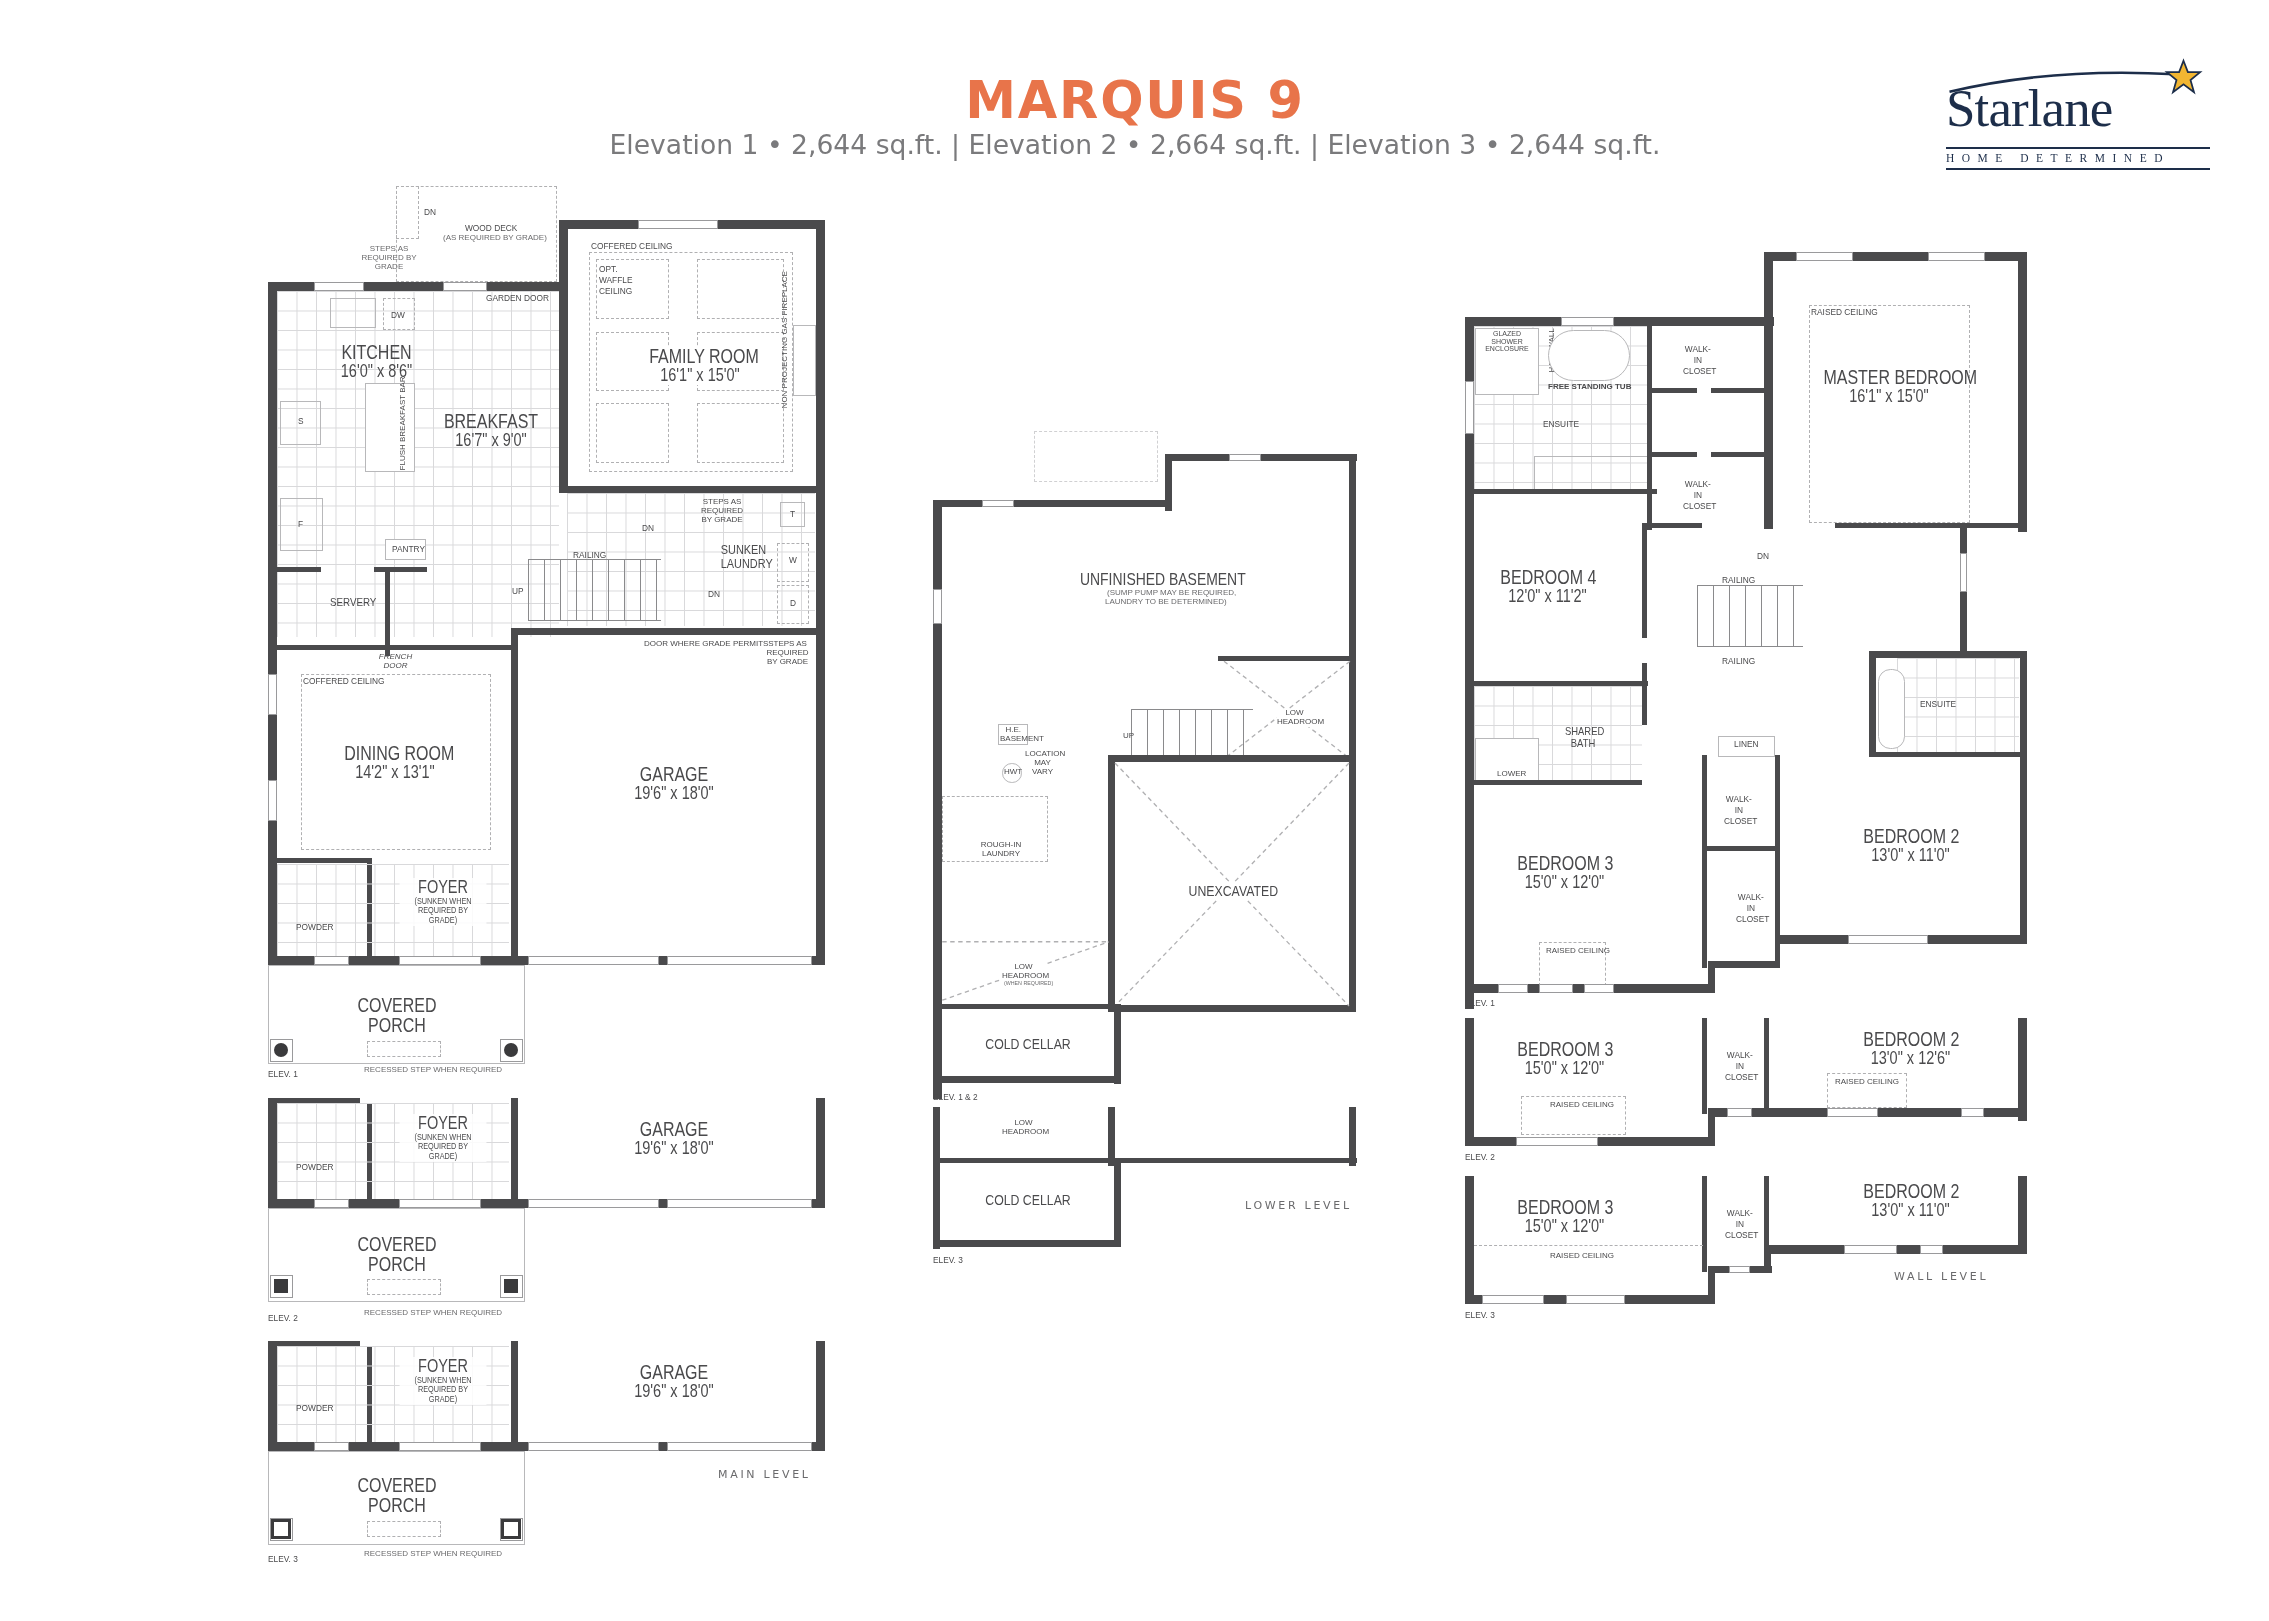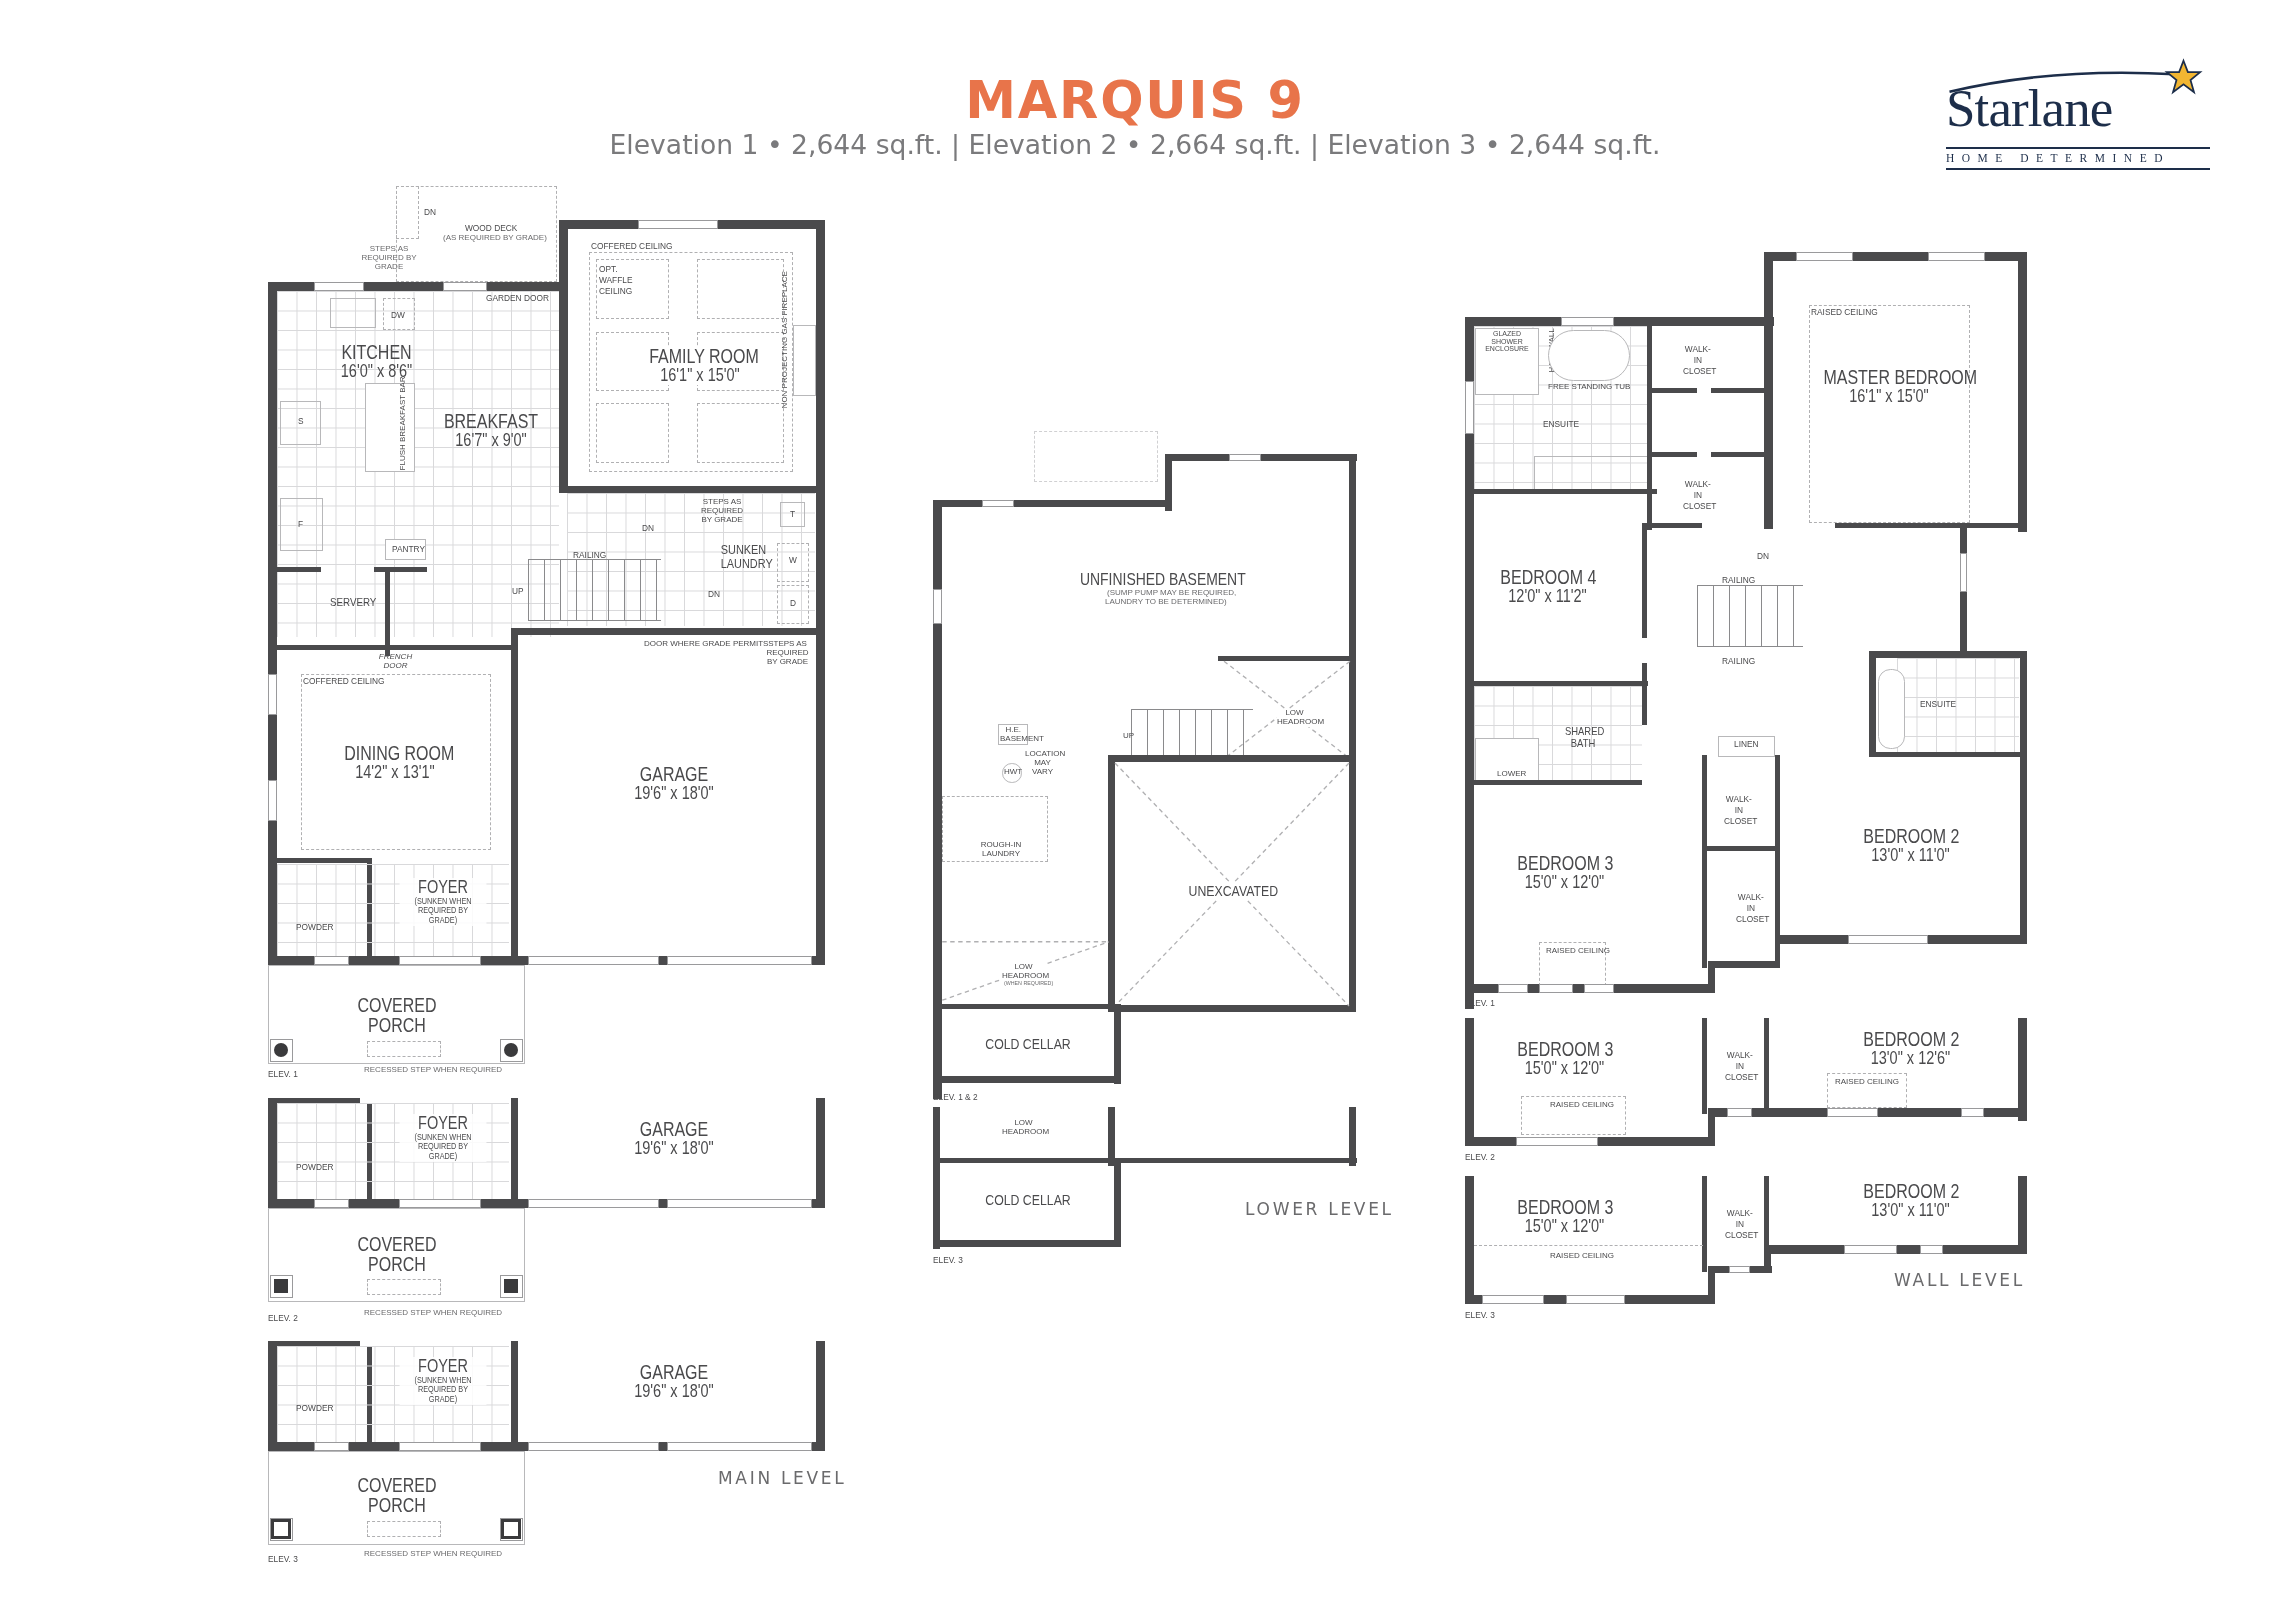--- a/index.html
+++ b/index.html
@@ -16,21 +16,21 @@
   .thin { position:absolute; border:1.8px solid #b8b8ba; box-sizing:border-box; }
   .tile { position:absolute; background-image:
       linear-gradient(#d9d9db 0.9px, transparent 0.9px),
       linear-gradient(90deg, #d9d9db 0.9px, transparent 0.9px);
       background-size:19.5px 19.5px; }
   .rl { position:absolute; text-align:center; font-family:"Liberation Sans", sans-serif; color:#4a4a4c; line-height:1.05; transform:scaleX(0.82); transform-origin:center top; white-space:nowrap; }
   .rl .n { font-size:19.5px; display:block; }
   .rl .d { font-size:17.7px; display:block; }
   .sm { position:absolute; font-family:"Liberation Sans", sans-serif; font-size:9.8px; color:#4a4a4c; line-height:1.1; text-align:center; white-space:nowrap; transform:scaleX(0.85); transform-origin:left top; }
   .xs { position:absolute; font-family:"Liberation Sans", sans-serif; font-size:8px; color:#6a6a6c; line-height:1.1; text-align:center; white-space:nowrap; }
-  .level { position:absolute; font-family:"DejaVu Sans", sans-serif; font-size:17px; letter-spacing:2.7px; color:#6a6a6c; }
+  .level { position:absolute; font-family:"DejaVu Sans", sans-serif; font-size:11px; letter-spacing:2.7px; color:#6a6a6c; }
   .elev { position:absolute; font-family:"Liberation Sans", sans-serif; font-size:9.8px; color:#4a4a4c; transform:scaleX(0.85); transform-origin:left top; }
   .stairs { position:absolute; background-image:linear-gradient(90deg, #8a8a8c 0.9px, transparent 0.9px); background-size:16px 100%; border-top:1.8px solid #8a8a8c; border-bottom:1.8px solid #8a8a8c; box-sizing:border-box; }
   .col { position:absolute; width:23px; height:23px; border:1.8px solid #9a9a9c; box-sizing:border-box; background:#fff; }
   .col .c { position:absolute; left:2.7px; top:2.7px; width:14px; height:14px; background:#3a3a3c; }
   .col.round .c { border-radius:50%; }
   .col.hollow .c { background:#fff; border:3.5px solid #3a3a3c; box-sizing:border-box; left:0; top:0; width:19.5px; height:19.5px; }
   svg.x { position:absolute; overflow:visible; }
 </style>
 </head>
 <body>
@@ -340,21 +340,21 @@
 
   <div class="wall" style="left:1465px;top:317px;width:309px;height:8.9px;"></div>
   <div class="win" style="left:1561px;top:317px;width:53px;height:8.9px;"></div>
   <div class="wall" style="left:1465px;top:317px;width:8.9px;height:692px;"></div>
   <div class="win" style="left:1465px;top:381px;width:8.9px;height:53px;"></div>
   <div class="tile" style="left:1474px;top:326px;width:177px;height:163px;"></div>
   <div class="thin" style="left:1475px;top:328px;width:64px;height:67px;background:#fff;"></div>
   <div class="xs" style="left:1477px;top:330px;width:60px;white-space:normal;color:#4a4a4c;font-size:7px;">GLAZED SHOWER ENCLOSURE</div>
   <div class="xs" style="left:1530px;top:346px;transform:rotate(-90deg);color:#4a4a4c;">HALF WALL</div>
   <div class="thin" style="left:1548px;top:330px;width:82px;height:51px;border-radius:26.6px;background:#fff;"></div>
-  <div class="xs" style="left:1548px;top:383px;color:#4a4a4c;">FREE STANDING TUB</div>
+  <div class="xs" style="left:1548px;top:383px;color:#4a4a4c;font-weight:bold;">FREE STANDING TUB</div>
   <div class="sm" style="left:1543px;top:419px;">ENSUITE</div>
   <div class="thin" style="left:1534px;top:456px;width:115px;height:34px;"></div>
   <div class="wall" style="left:1465px;top:489px;width:192px;height:5.3px;"></div>
   <div class="wall" style="left:1647px;top:317px;width:5.3px;height:213px;"></div>
 
   <div class="wall" style="left:1647px;top:388px;width:50px;height:5.3px;"></div>
   <div class="wall" style="left:1711px;top:388px;width:55px;height:5.3px;"></div>
   <div class="sm" style="left:1683px;top:344px;width:35px;white-space:normal;">WALK-IN CLOSET</div>
   <div class="wall" style="left:1647px;top:452px;width:50px;height:5.3px;"></div>
   <div class="wall" style="left:1711px;top:452px;width:55px;height:5.3px;"></div>

